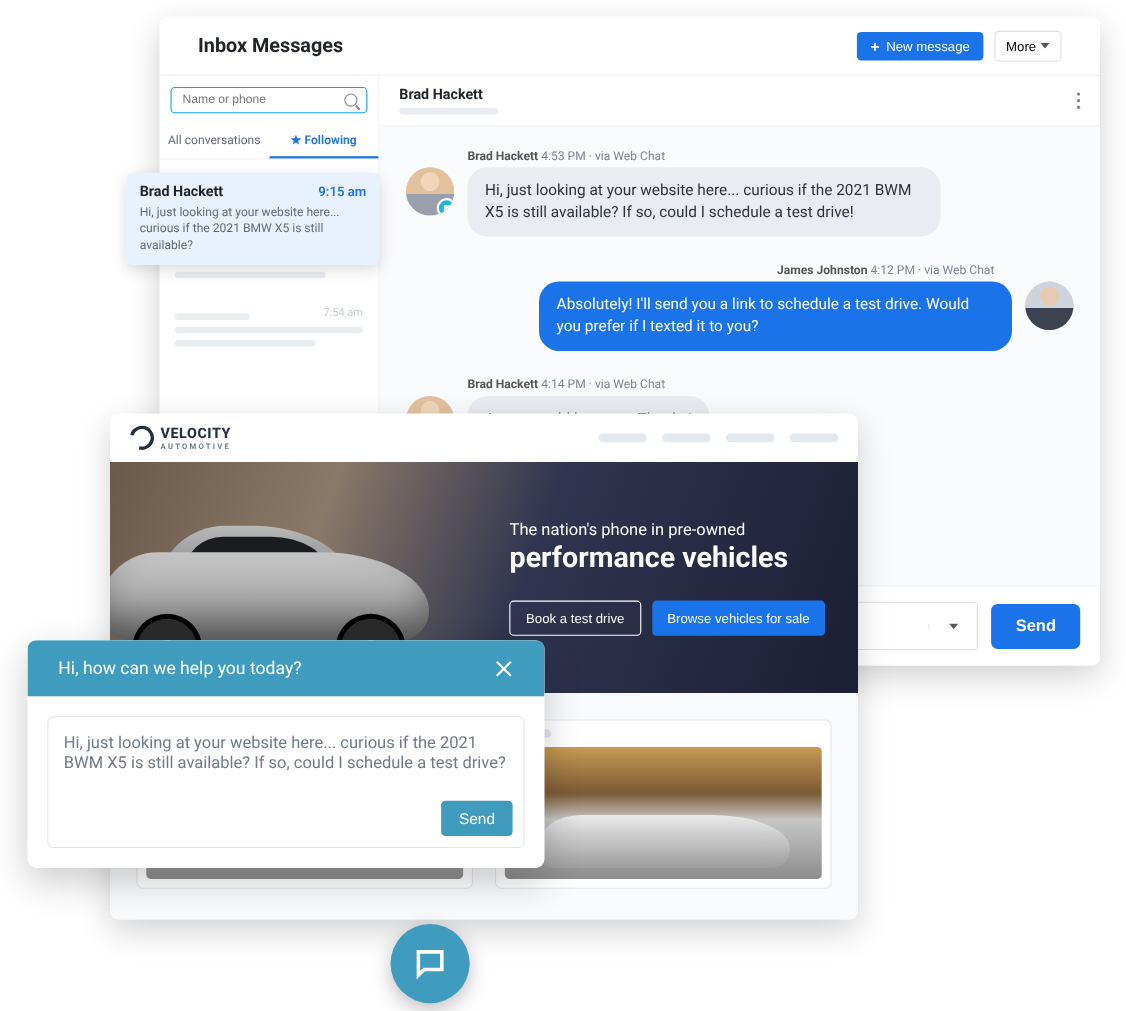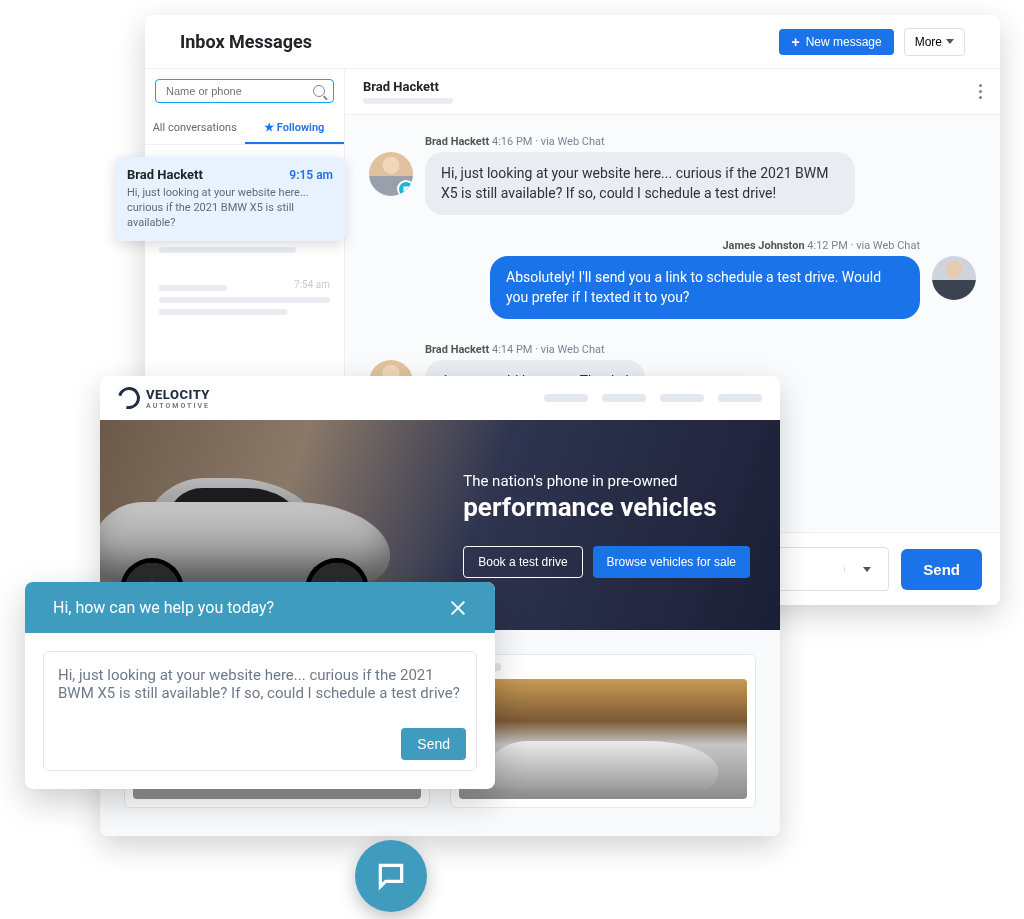--- a/index.html
+++ b/index.html
@@ -166,35 +166,35 @@
           </div>
           <div class="kebab">
               <span></span>
               <span></span>
               <span></span>
             </div>
         </div>
 
         <div class="thread">
           <div class="msg">
-            <div class="meta" style="margin-left:56px"><span class="who">Brad Hackett</span> <span>4:16 PM</span> · <span>via Web Chat</span></div>
+            <div class="meta" style="margin-left:56px"><span class="who">Brad Hackett</span> <span>4:53 PM</span> · <span>via Web Chat</span></div>
             <div class="row">
               <div class="avatar person1">
                 <span class="badge">
                     <svg viewBox="0 0 24 24">
                       <path d="M4 4h16v12H7l-3 3z"></path>
                     </svg>
                   </span>
               </div>
               <div class="bubble other">Hi, just looking at your website here... curious if the 2021 BWM X5 is still available?  If so, could I schedule a test drive!</div>
             </div>
           </div>
 
           <div class="msg">
-            <div class="meta" style="text-align:right;margin-right:56px"><span class="who">James Johnston</span> <span>4:12 PM</span> · <span>via Web Chat</span></div>
+            <div class="meta" style="text-align:right;margin-right:72px"><span class="who">James Johnston</span> <span>4:12 PM</span> · <span>via Web Chat</span></div>
             <div class="row me">
               <div class="avatar person2"></div>
               <div class="bubble mine">Absolutely!  I'll send you a link to schedule a test drive. Would you prefer if I texted it to you?</div>
             </div>
           </div>
 
           <div class="msg">
             <div class="meta" style="margin-left:56px"><span class="who">Brad Hackett</span> <span>4:14 PM</span> · <span>via Web Chat</span></div>
             <div class="row">
               <div class="avatar person1"></div>

